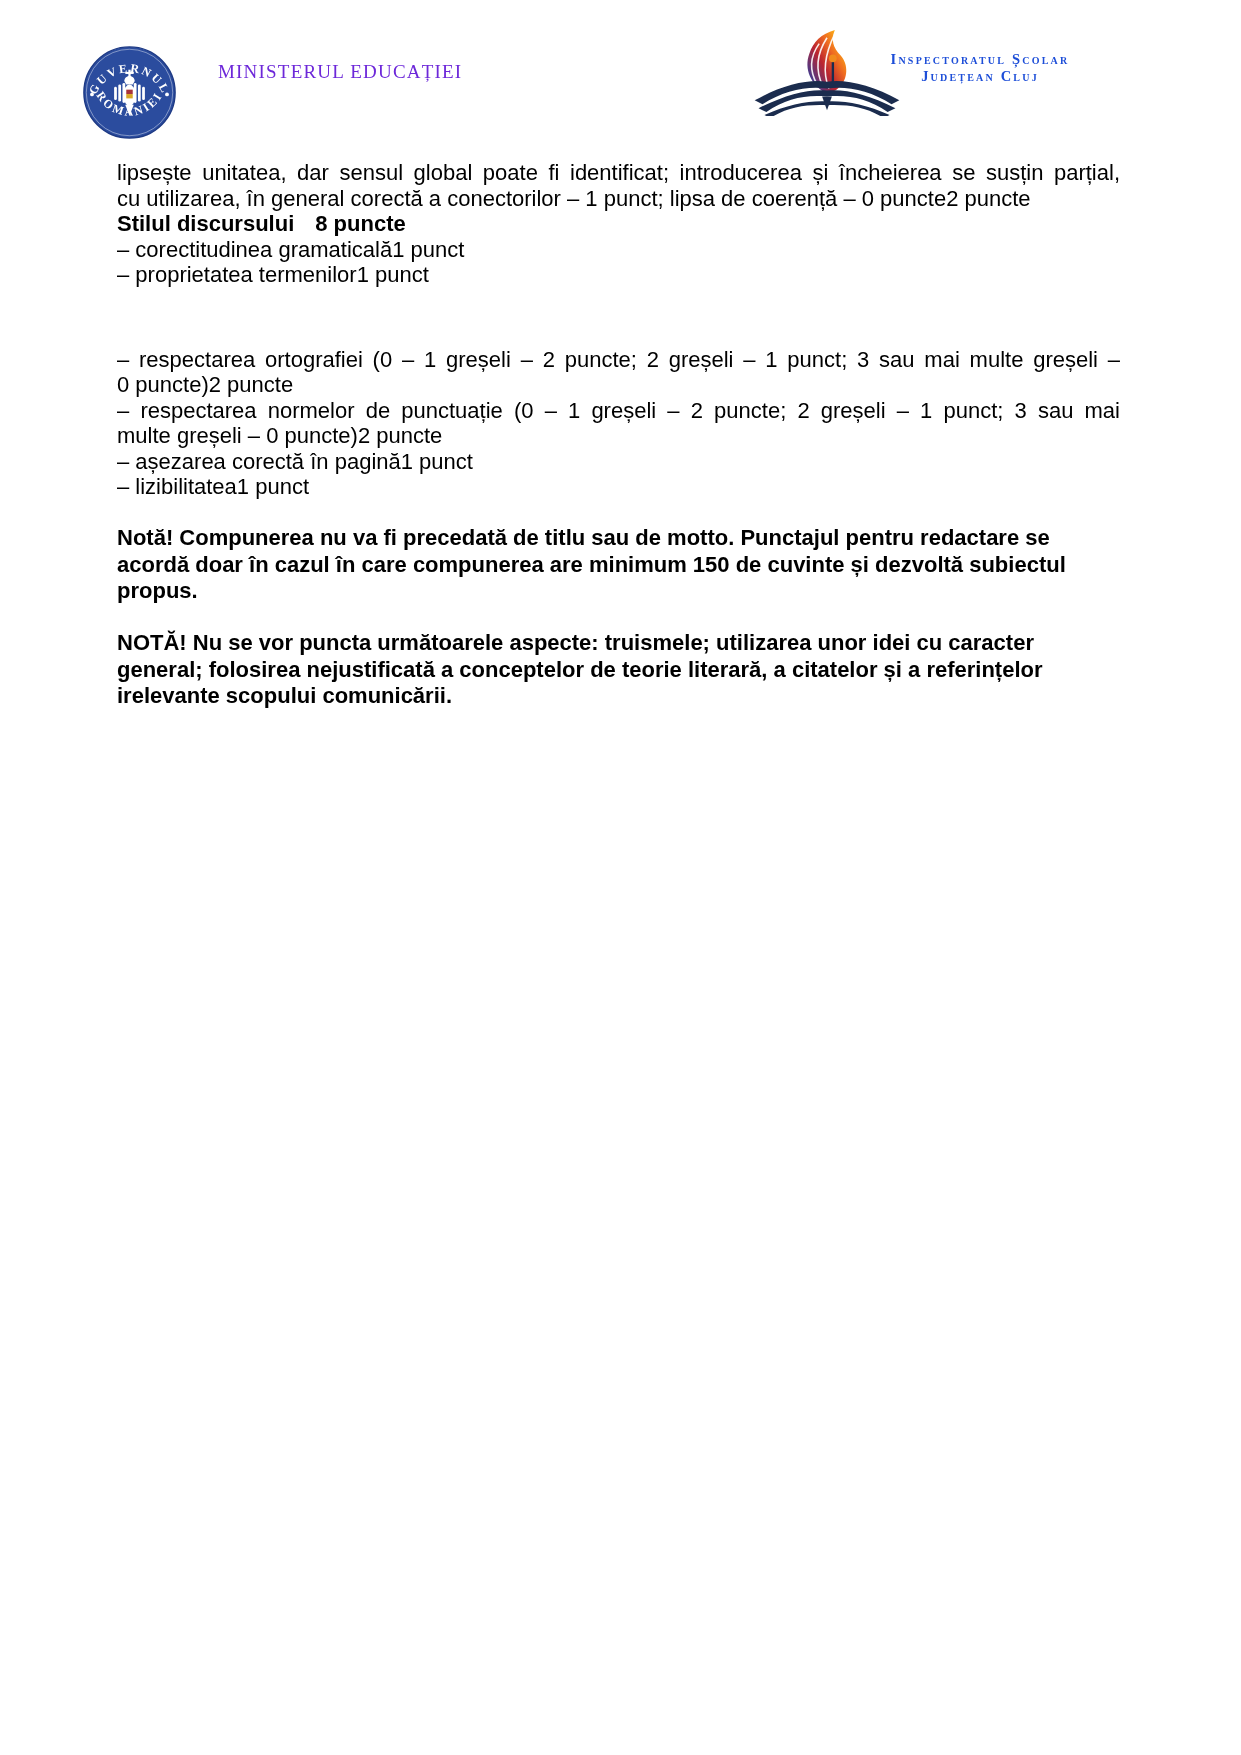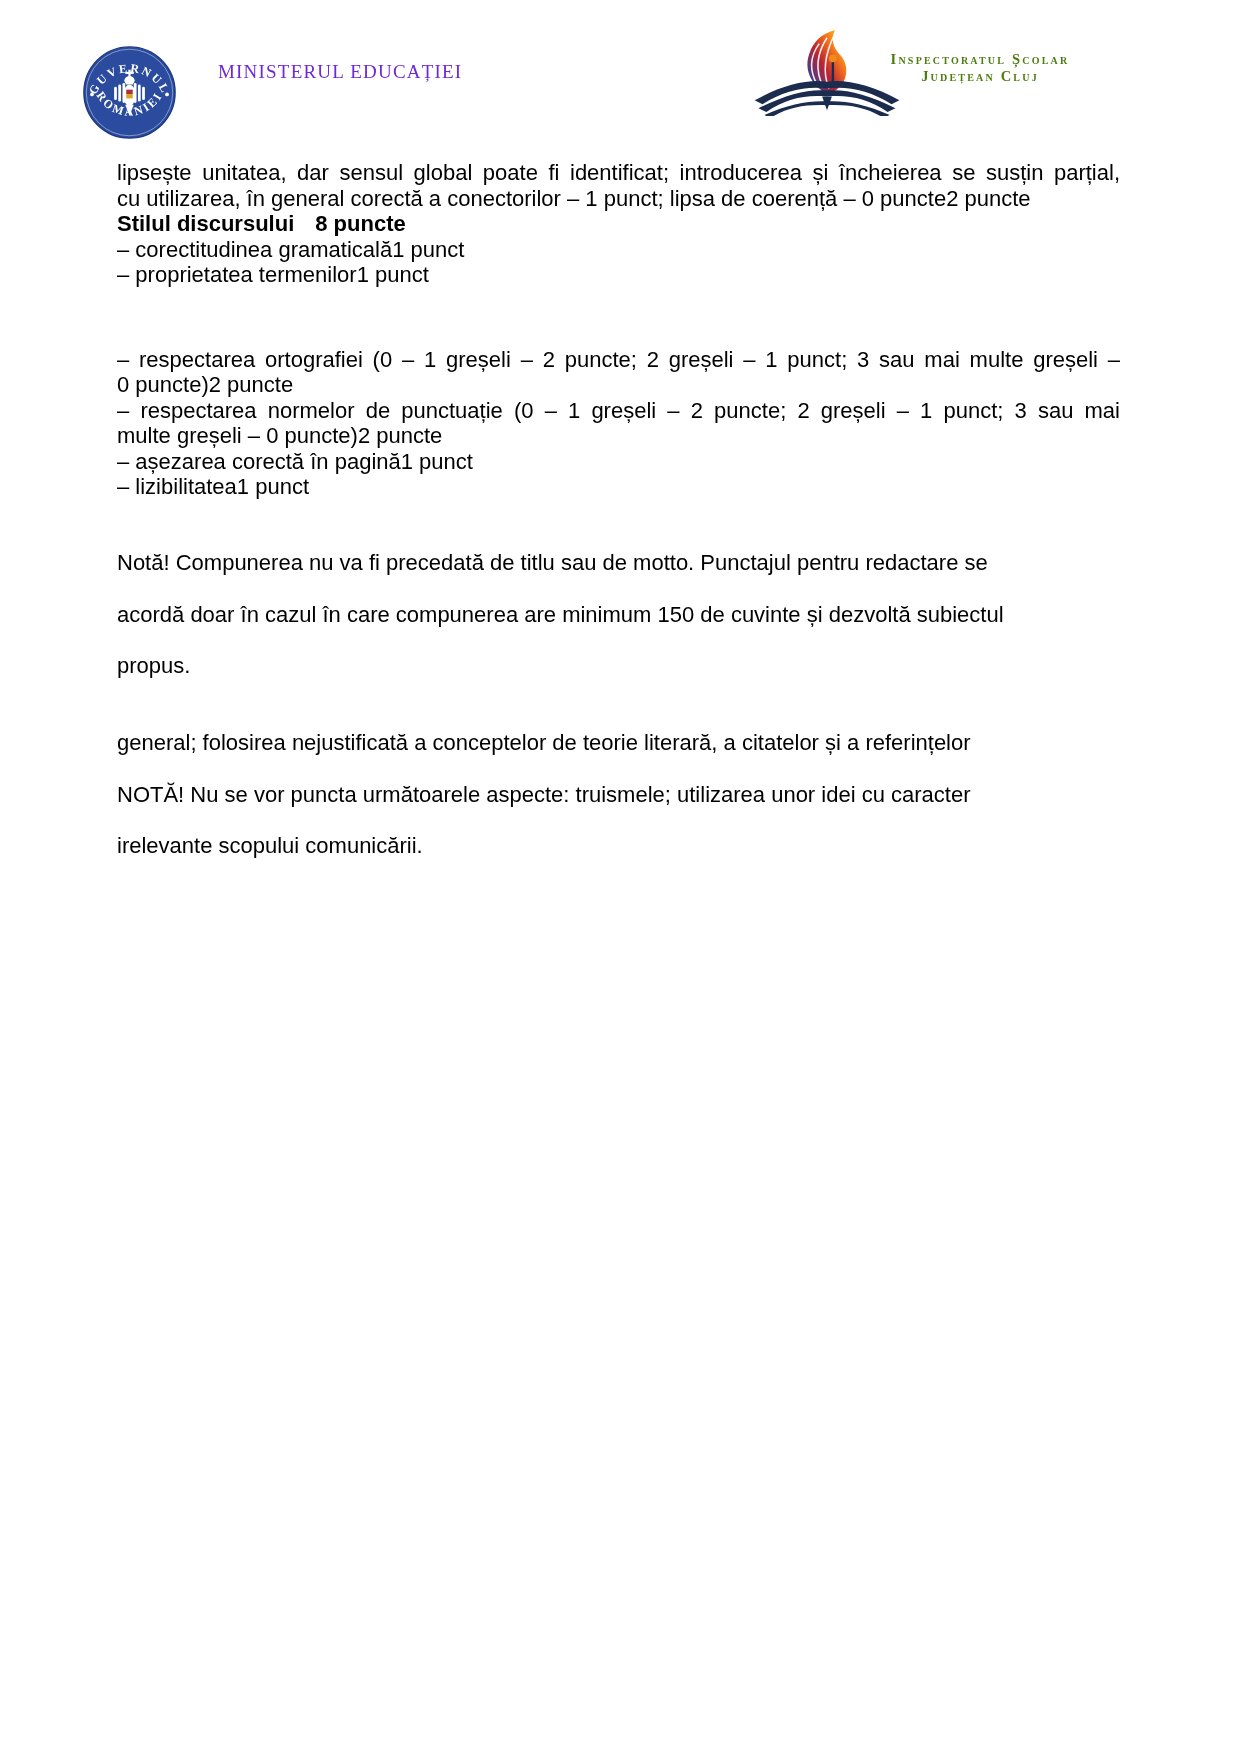--- a/index.html
+++ b/index.html
@@ -22,34 +22,34 @@
     font-size: 19px; letter-spacing: 1.2px;
     color: #6d28d9; white-space: nowrap;
   }
   .insp-logo { position: absolute; left: 748px; top: 28px; width: 158px; height: 88px; }
   .insp-text {
     position: absolute; left: 856px; top: 51px; width: 248px;
     text-align: center;
     font-family: "Liberation Serif", serif;
     font-variant: small-caps;
     font-weight: bold;
-    color: #4d7c0f;
+    color: #1d4ed8;
   }
   .insp-line1 { font-size: 14.5px; letter-spacing: 2.2px; white-space: nowrap; }
   .insp-line2 { font-size: 14.5px; letter-spacing: 2.2px; white-space: nowrap; }
   
   .body-text {
     position: absolute; left: 117px; top: 160px; width: 1003px;
     font-size: 22px;
   }
   .line { line-height: 25.5px; min-height: 25.5px; }
   .scored { display: flex; white-space: nowrap; }
   .stretch { text-align: justify; text-align-last: justify; }
   .b { font-weight: bold; gap: 21px; }
-  .note { line-height: 26.5px; min-height: 26.5px; font-weight: normal; white-space: nowrap; margin-top: 25px; }
+  .note { line-height: 26.5px; min-height: 26.5px; font-weight: bold; white-space: nowrap; }
   .sp1 { height: 25.5px; }
   .sp-big { height: 59px; }
 </style>
 </head>
 <body>
 
 <div class="page">
 
   <div>
 
@@ -173,18 +173,18 @@
     </div>
 
     <div class="sp1"></div>
 
     <div class="line note">Notă! Compunerea nu va fi precedată de titlu sau de motto. Punctajul pentru redactare se</div>
     <div class="line note">acordă doar în cazul în care compunerea are minimum 150 de cuvinte și dezvoltă subiectul</div>
     <div class="line note">propus.</div>
 
     <div class="sp1"></div>
 
+    <div class="line note">NOTĂ! Nu se vor puncta următoarele aspecte: truismele; utilizarea unor idei cu caracter</div>
     <div class="line note">general; folosirea nejustificată a conceptelor de teorie literară, a citatelor și a referințelor</div>
-    <div class="line note">NOTĂ! Nu se vor puncta următoarele aspecte: truismele; utilizarea unor idei cu caracter</div>
     <div class="line note">irelevante scopului comunicării.</div>
 
   </div>
 </div>
 
 </body></html>

